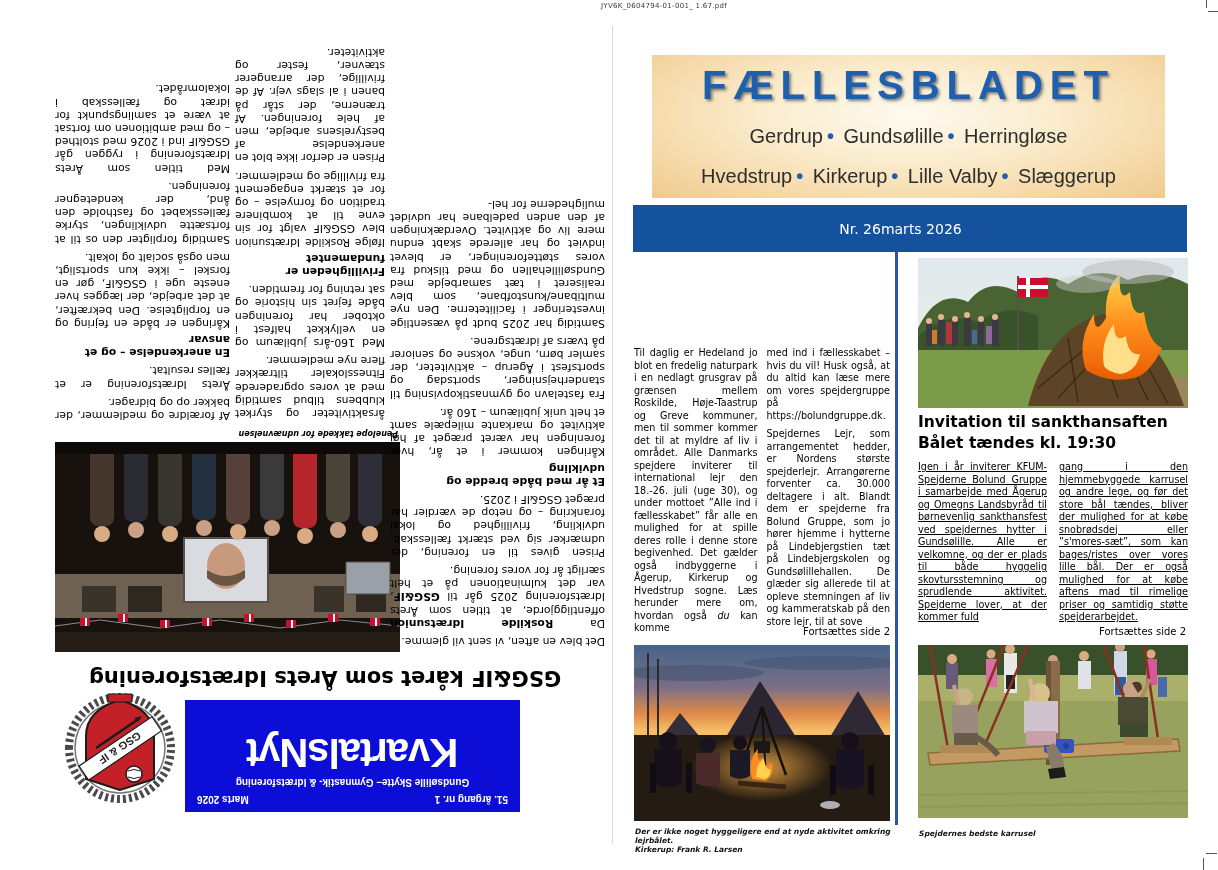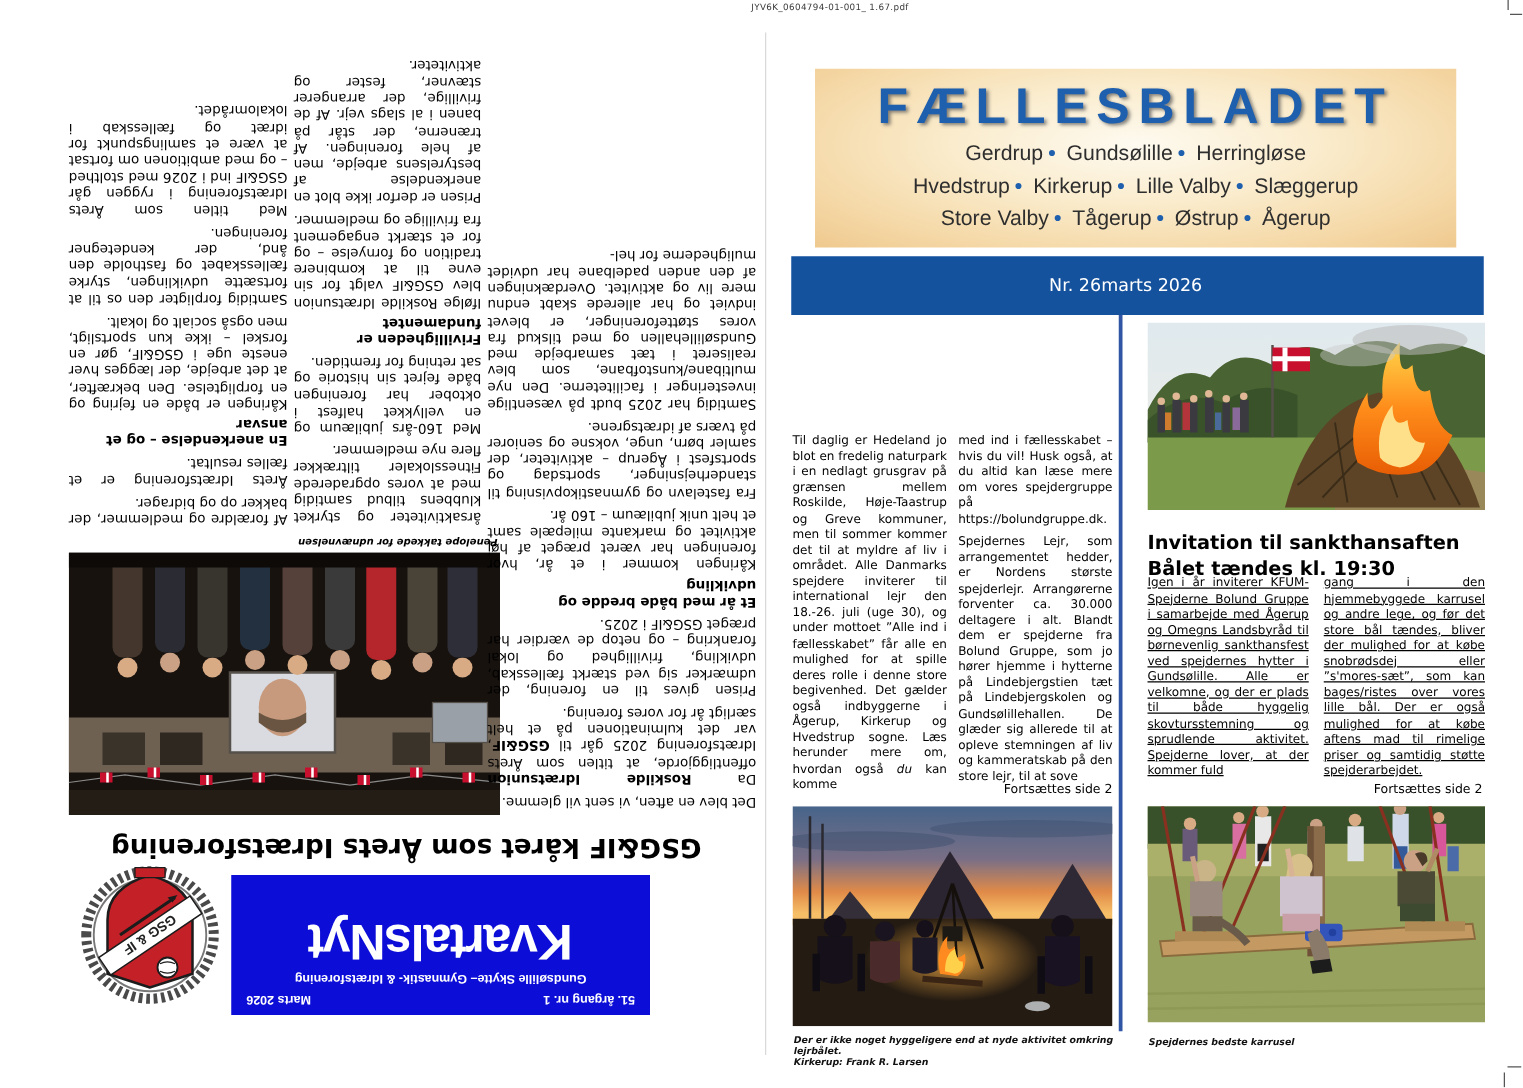--- a/index.html
+++ b/index.html
@@ -35,42 +35,42 @@
   .b{font-weight:bold;} .i{font-style:italic;}
   .hall-photo{left:212px;top:188px;width:345px;height:210px;}
   .crest{left:432px;top:30px;width:120px;height:122px;}
 
   
   .masthead{left:652px;top:55px;width:513px;height:143px;text-align:center;
             font-family:"Liberation Sans",sans-serif;
             background:radial-gradient(ellipse at 50% 42%,#fefaf0 0%,#faeccd 40%,#f5d9a8 75%,#efc98e 100%);}
   .m-title{font-size:40px;font-weight:bold;letter-spacing:7px;color:#1e5fae;margin-top:8px;
            text-shadow:2px 2px 3px rgba(90,90,90,.75);}
-  .m-towns{font-size:17px;line-height:23px;color:#2e2e2e;margin-top:3px;}
+  .m-towns{font-size:20px;line-height:23px;color:#2e2e2e;margin-top:17px;}
   .m-towns .town+.town::before{content:"• ";color:#1e5fae;font-weight:bold;margin:0 4px 0 4px;}
   .issue-bar{left:633px;top:205px;width:554px;height:47px;background:#15529e;color:#fff;
              display:flex;align-items:center;justify-content:center;
              padding:0 47px 0 28px;box-sizing:border-box;font-size:14px;}
   .col-rule{left:895px;top:252px;width:3px;height:573px;background:#2f55a4;}
 
   .fb-body{font-size:9.6px;line-height:12.5px;text-align:justify;}
   .fb-body p{margin:0 0 6px 0;}
   .a1-head{left:633px;top:271px;width:258px;text-align:center;font-weight:bold;
            font-size:13.5px;line-height:18px;white-space:pre-line;}
   .a1-cols{left:634px;top:347px;width:256px;display:flex;gap:9px;}
   .a1-cols .c{width:124px;}
   .cont{width:256px;text-align:right;font-size:10px;}
   .a1-cont{left:634px;top:626px;}
   .campfire-photo{left:634px;top:645px;width:256px;height:176px;}
   .cap{font-size:7.5px;font-weight:bold;font-style:italic;color:#111;}
   .a1-cap1{left:635px;top:827px;width:256px;}
   .a1-cap2{left:635px;top:845px;width:256px;}
 
   .bonfire-photo{left:918px;top:258px;width:270px;height:150px;}
-  .a2-head{left:918px;top:424px;width:272px;font-weight:bold;font-size:15.5px;
+  .a2-head{left:918px;top:412px;width:272px;font-weight:bold;font-size:15.5px;
            line-height:21px;white-space:pre-line;}
   .a2-cols{left:918px;top:461px;width:270px;display:flex;gap:12px;text-decoration:underline;}
   .a2-cols .c{width:129px;}
   .a2-cont{left:920px;top:626px;width:266px;}
   .carousel-photo{left:918px;top:645px;width:270px;height:173px;}
   .a2-cap{left:919px;top:829px;width:268px;}
 </style>
 </head>
 <body>
 

